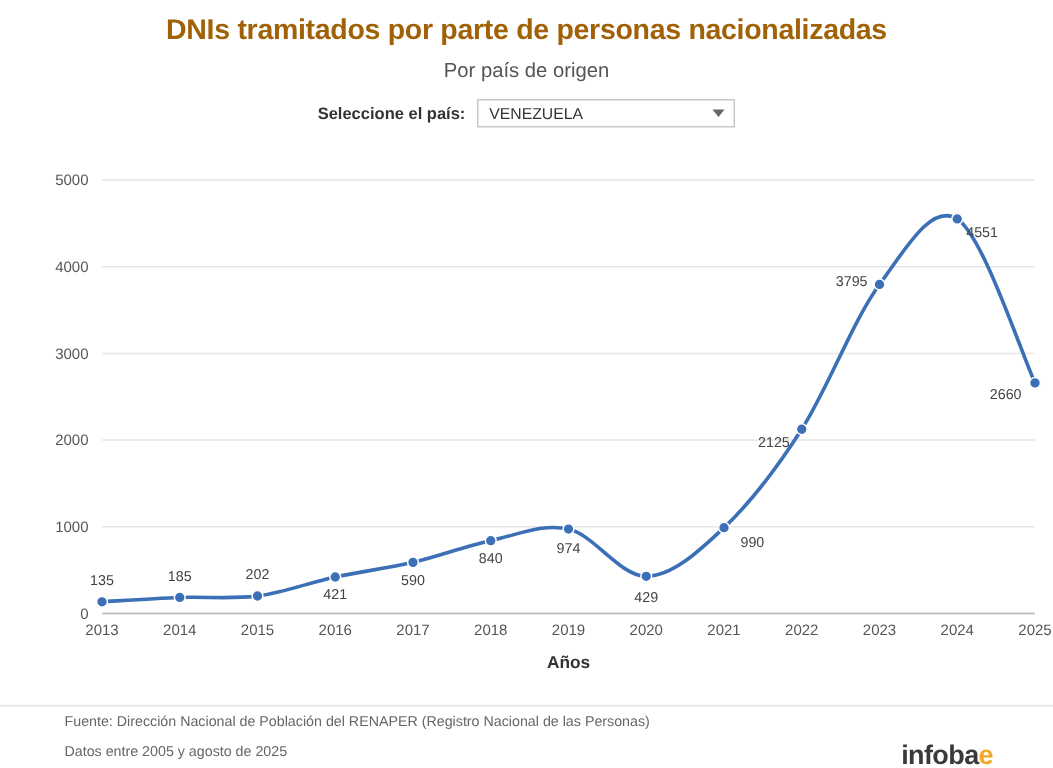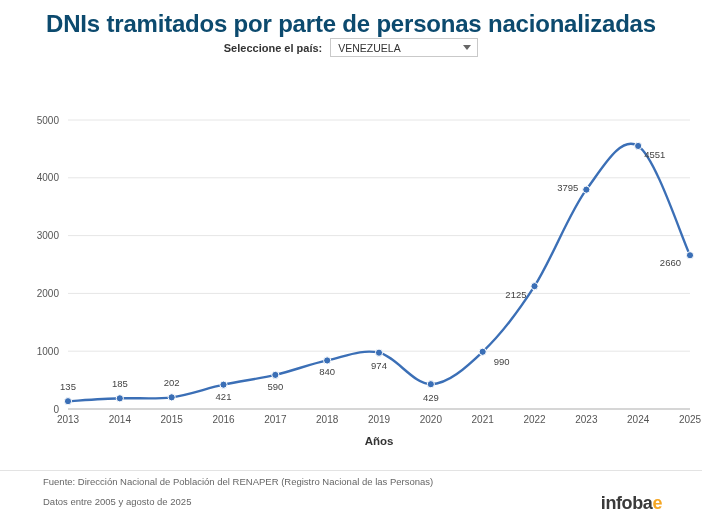--- a/index.html
+++ b/index.html
@@ -16,45 +16,46 @@
     position: relative;
   }
   .page {
     position: relative;
     width: 702px;
     height: 512px;
     box-sizing: border-box;
   }
   .title {
     text-align: center;
-    font-size: 24px;
+    font-size: 19px;
     font-weight: bold;
-    color: #0c4a6e;
+    color: #a16207;
     margin-top: 10px;
     letter-spacing: -0.2px;
   }
   .subtitle {
     text-align: center;
     font-size: 13.5px;
     color: #555555;
     margin-top: 7px;
   }
   .selector-row {
     display: flex;
     align-items: center;
     justify-content: center;
+    margin-top: 12px;
     gap: 8px;
   }
   .selector-label {
     font-size: 11px;
     color: #333333;
     font-weight: bold;
   }
   .select-box {
-    width: 148px;
+    width: 172px;
     height: 19px;
     border: 1px solid #c9c9c9;
     background: #ffffff;
     display: flex;
     align-items: center;
     justify-content: space-between;
     padding: 0 6px 0 7px;
     box-sizing: border-box;
     font-size: 10.5px;
     color: #333333;
@@ -104,20 +105,21 @@
   .brand .dot { color: #f5a623; }
   svg { display: block; }
   text { font-family: "Liberation Sans", sans-serif; }
 </style>
 </head>
 <body>
 
 <div class="page">
 
   <div class="title">DNIs tramitados por parte de personas nacionalizadas</div>
+  <div class="subtitle">Por país de origen</div>
 
   <div class="selector-row">
     <span class="selector-label">Seleccione el país:</span>
     <div class="select-box">
       <span>VENEZUELA</span>
       <span class="caret"></span>
     </div>
   </div>
 
   <div class="chart-wrap">

